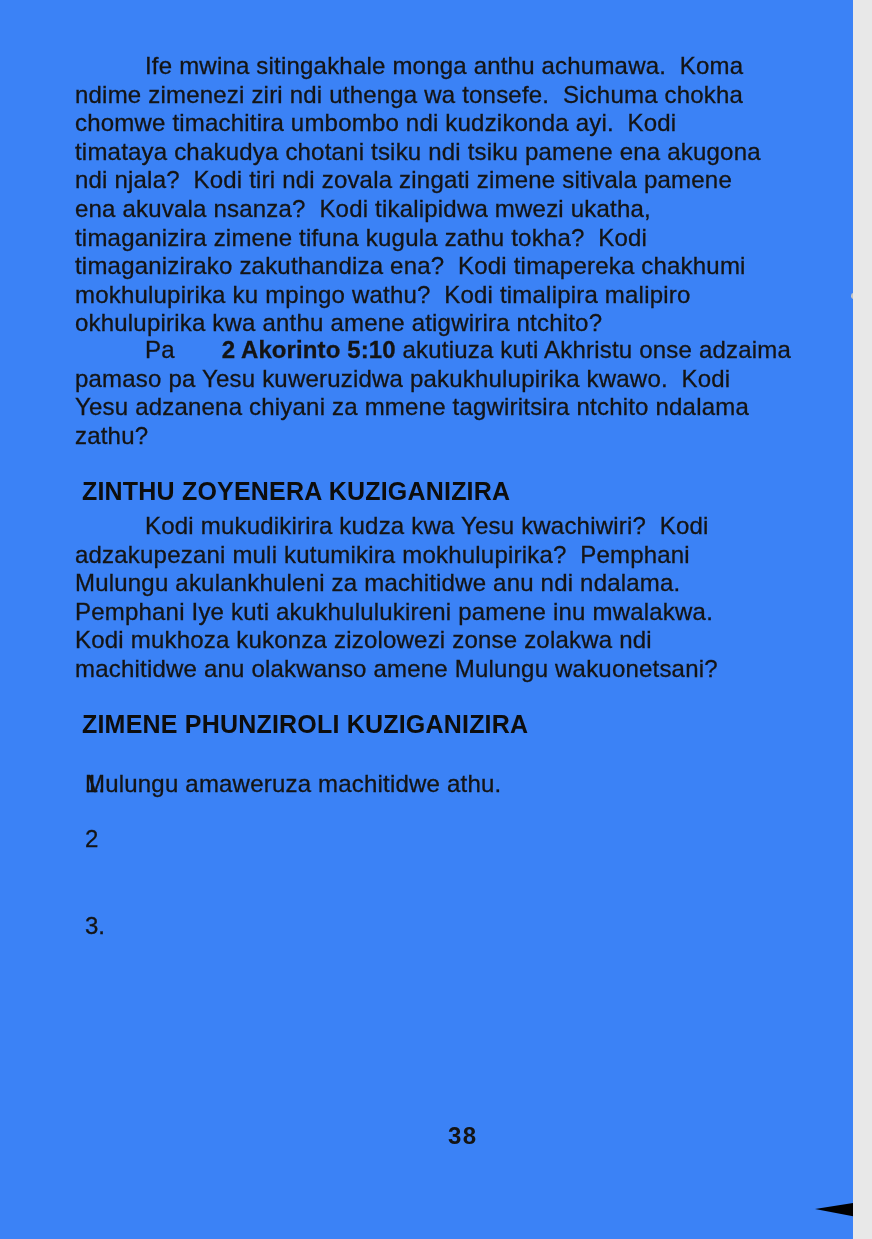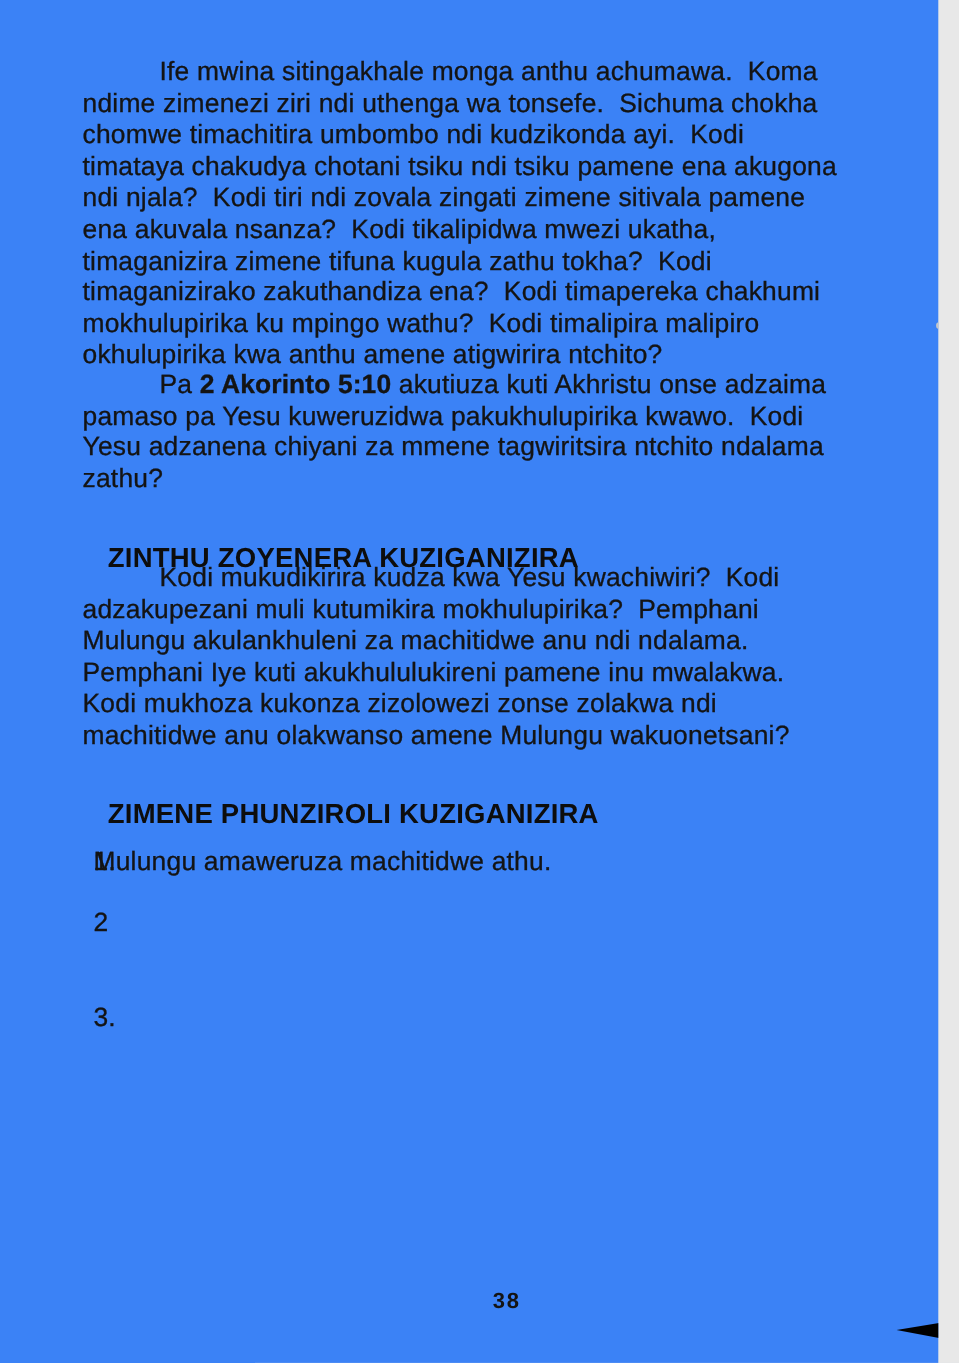--- a/index.html
+++ b/index.html
@@ -15,25 +15,25 @@
   .para {
     position: absolute;
     left: 75px;
     font-size: 24px;
     line-height: 28.6px;
     letter-spacing: 0.2px;
     white-space: pre;
     -webkit-text-stroke: 0.3px #141414;
   }
   .indent { text-indent: 70px; }
-  .bold-inline { font-weight: bold; letter-spacing: 0.1px; }
+  .bold-inline { font-weight: bold; letter-spacing: 0.1px; margin-left: 40px; }
   .heading {
     position: absolute;
     left: 82px;
-    margin: 16px;
+    margin: 0;
     font-size: 25px;
     font-weight: bold;
     letter-spacing: 0.2px;
     white-space: pre;
     color: #0d0d0d;
   }
   .list-item { position: absolute; left: 85px; width: 730px; }
   .num {
     position: absolute;
     left: 0; top: 0;
@@ -43,22 +43,22 @@
   }
   .li-text {
     font-size: 24px;
     line-height: 28.6px;
     letter-spacing: 0.2px;
     white-space: pre;
     -webkit-text-stroke: 0.3px #141414;
   }
   .pageno {
     position: absolute;
-    left: 448px; top: 1172px;
-    font-size: 20px;
+    left: 448px; top: 1122px;
+    font-size: 24px;
     font-weight: bold;
     letter-spacing: 1.5px;
   }
   .wedge {
     position: absolute;
     left: 812px; top: 1196px;
     width: 60px; height: 26px;
     background: #000;
     clip-path: polygon(5% 50%, 100% 15%, 100% 92%);
   }

